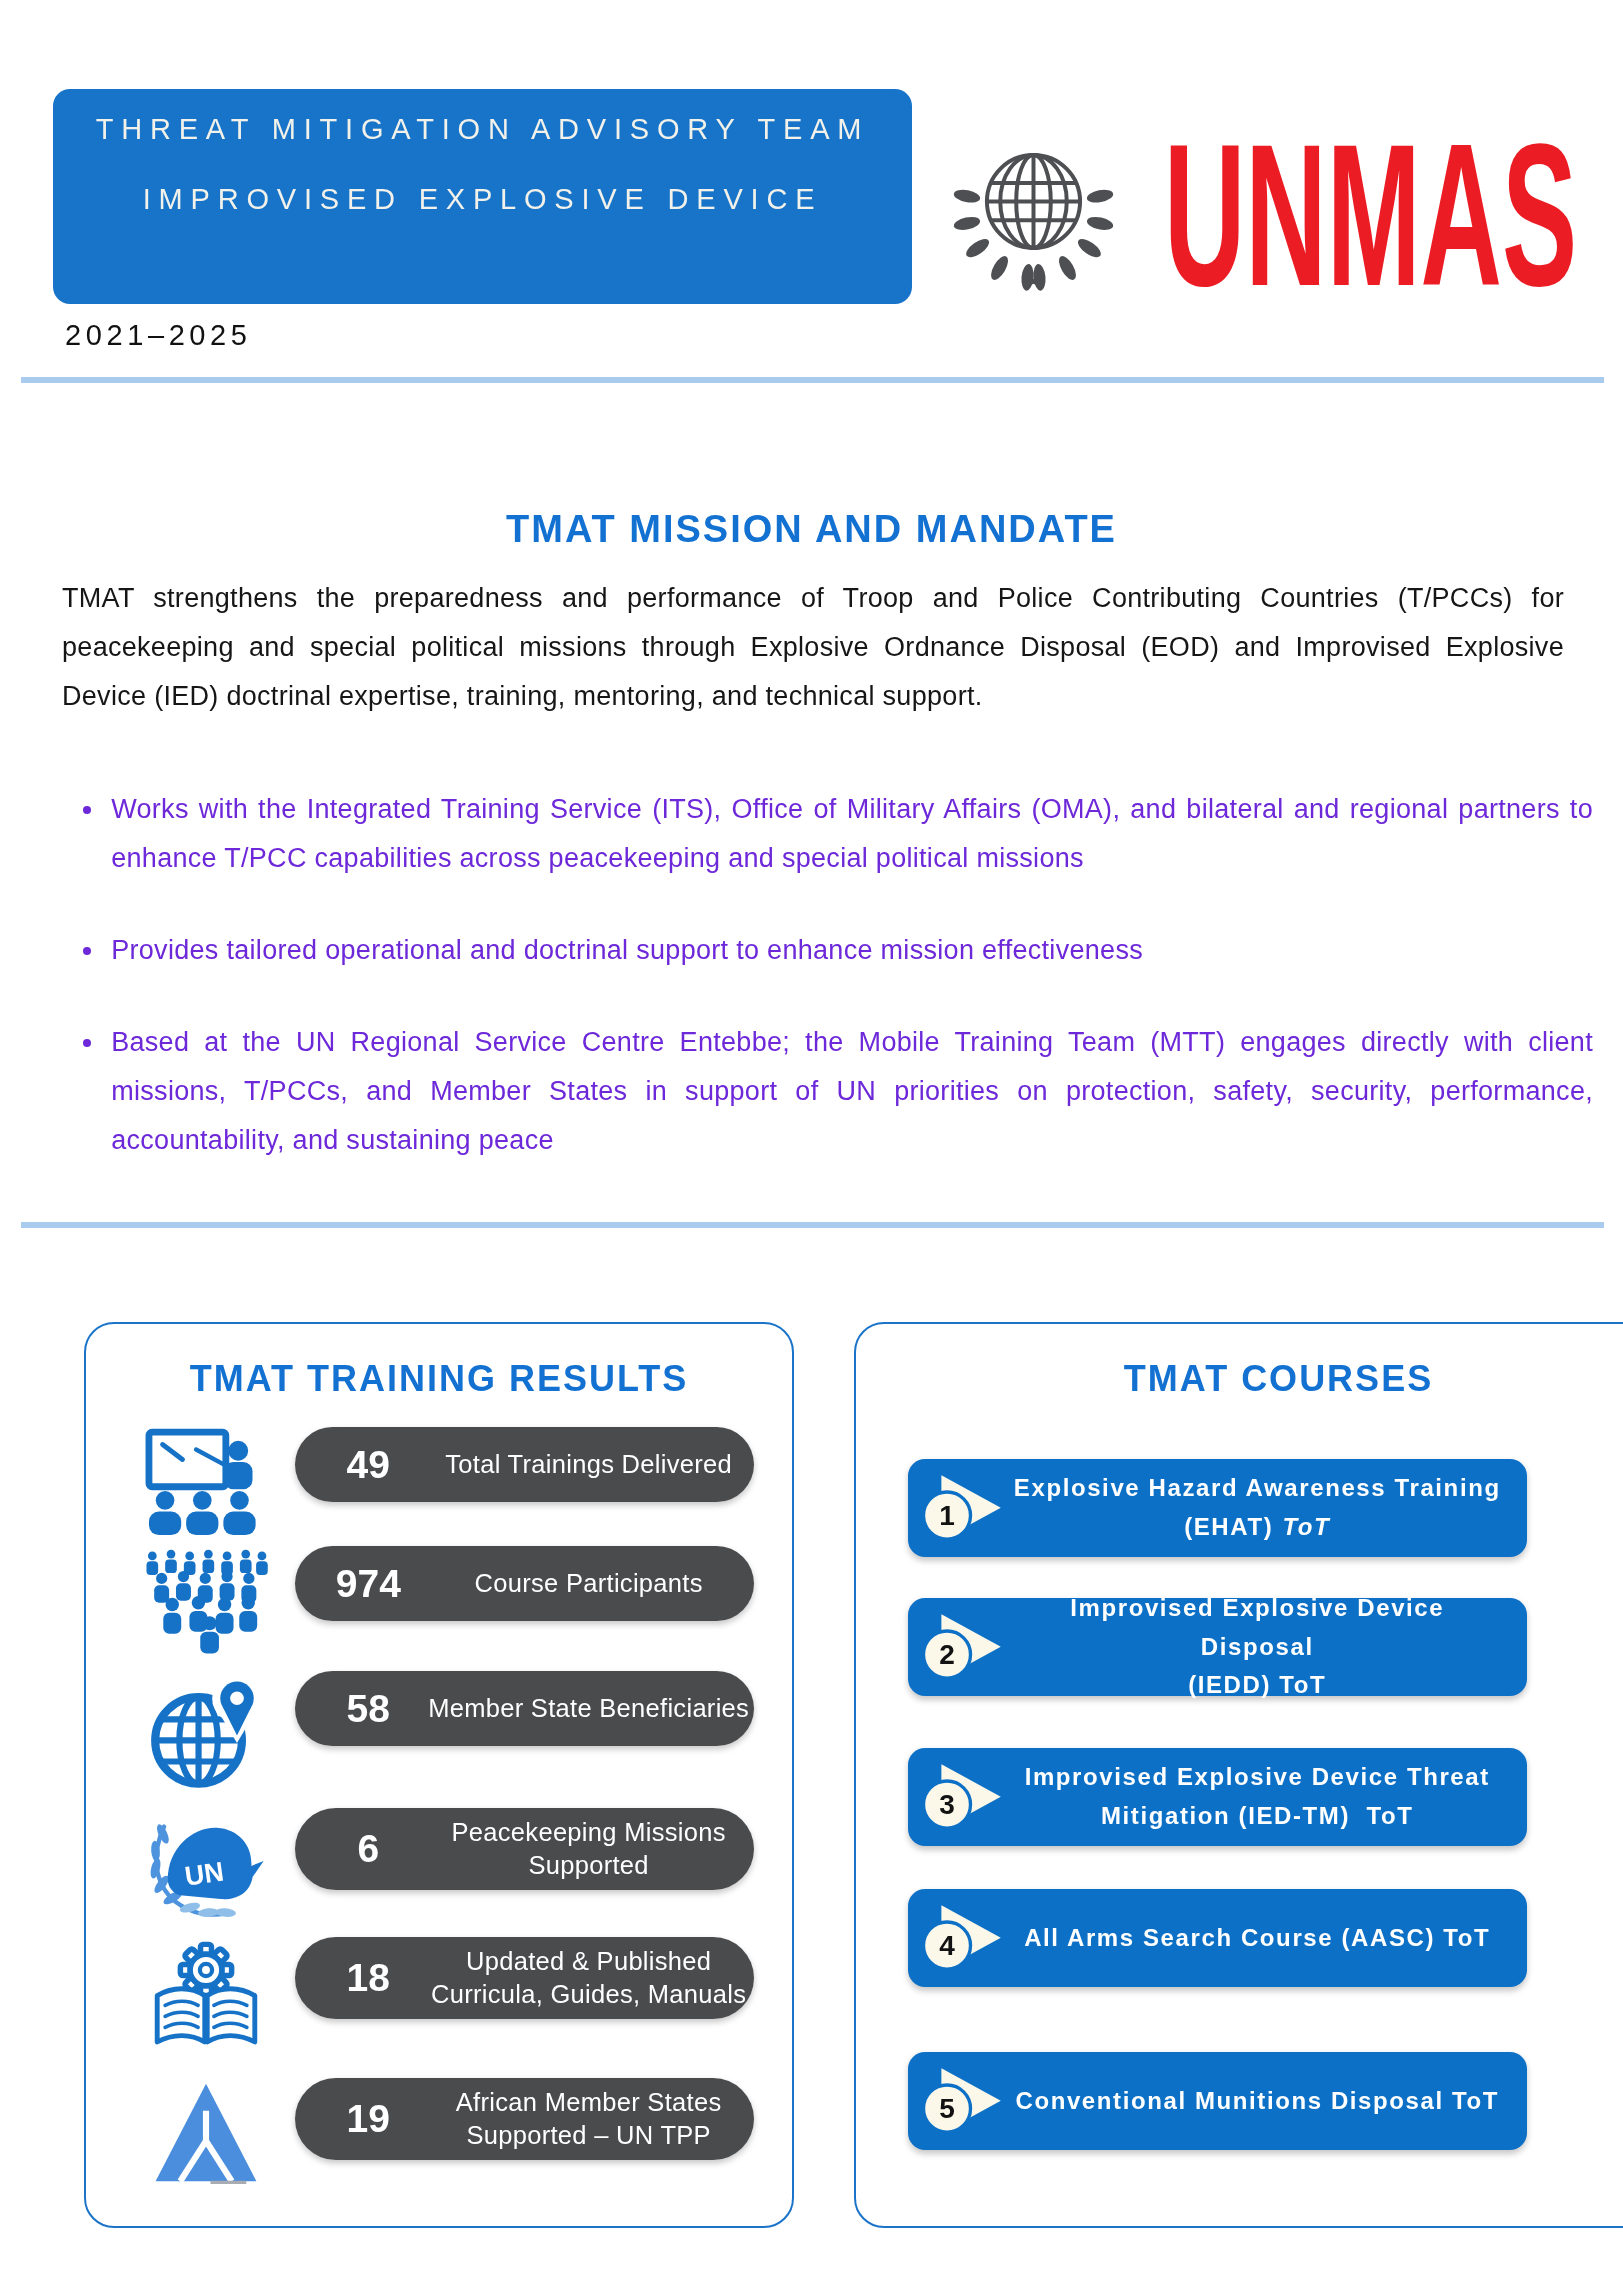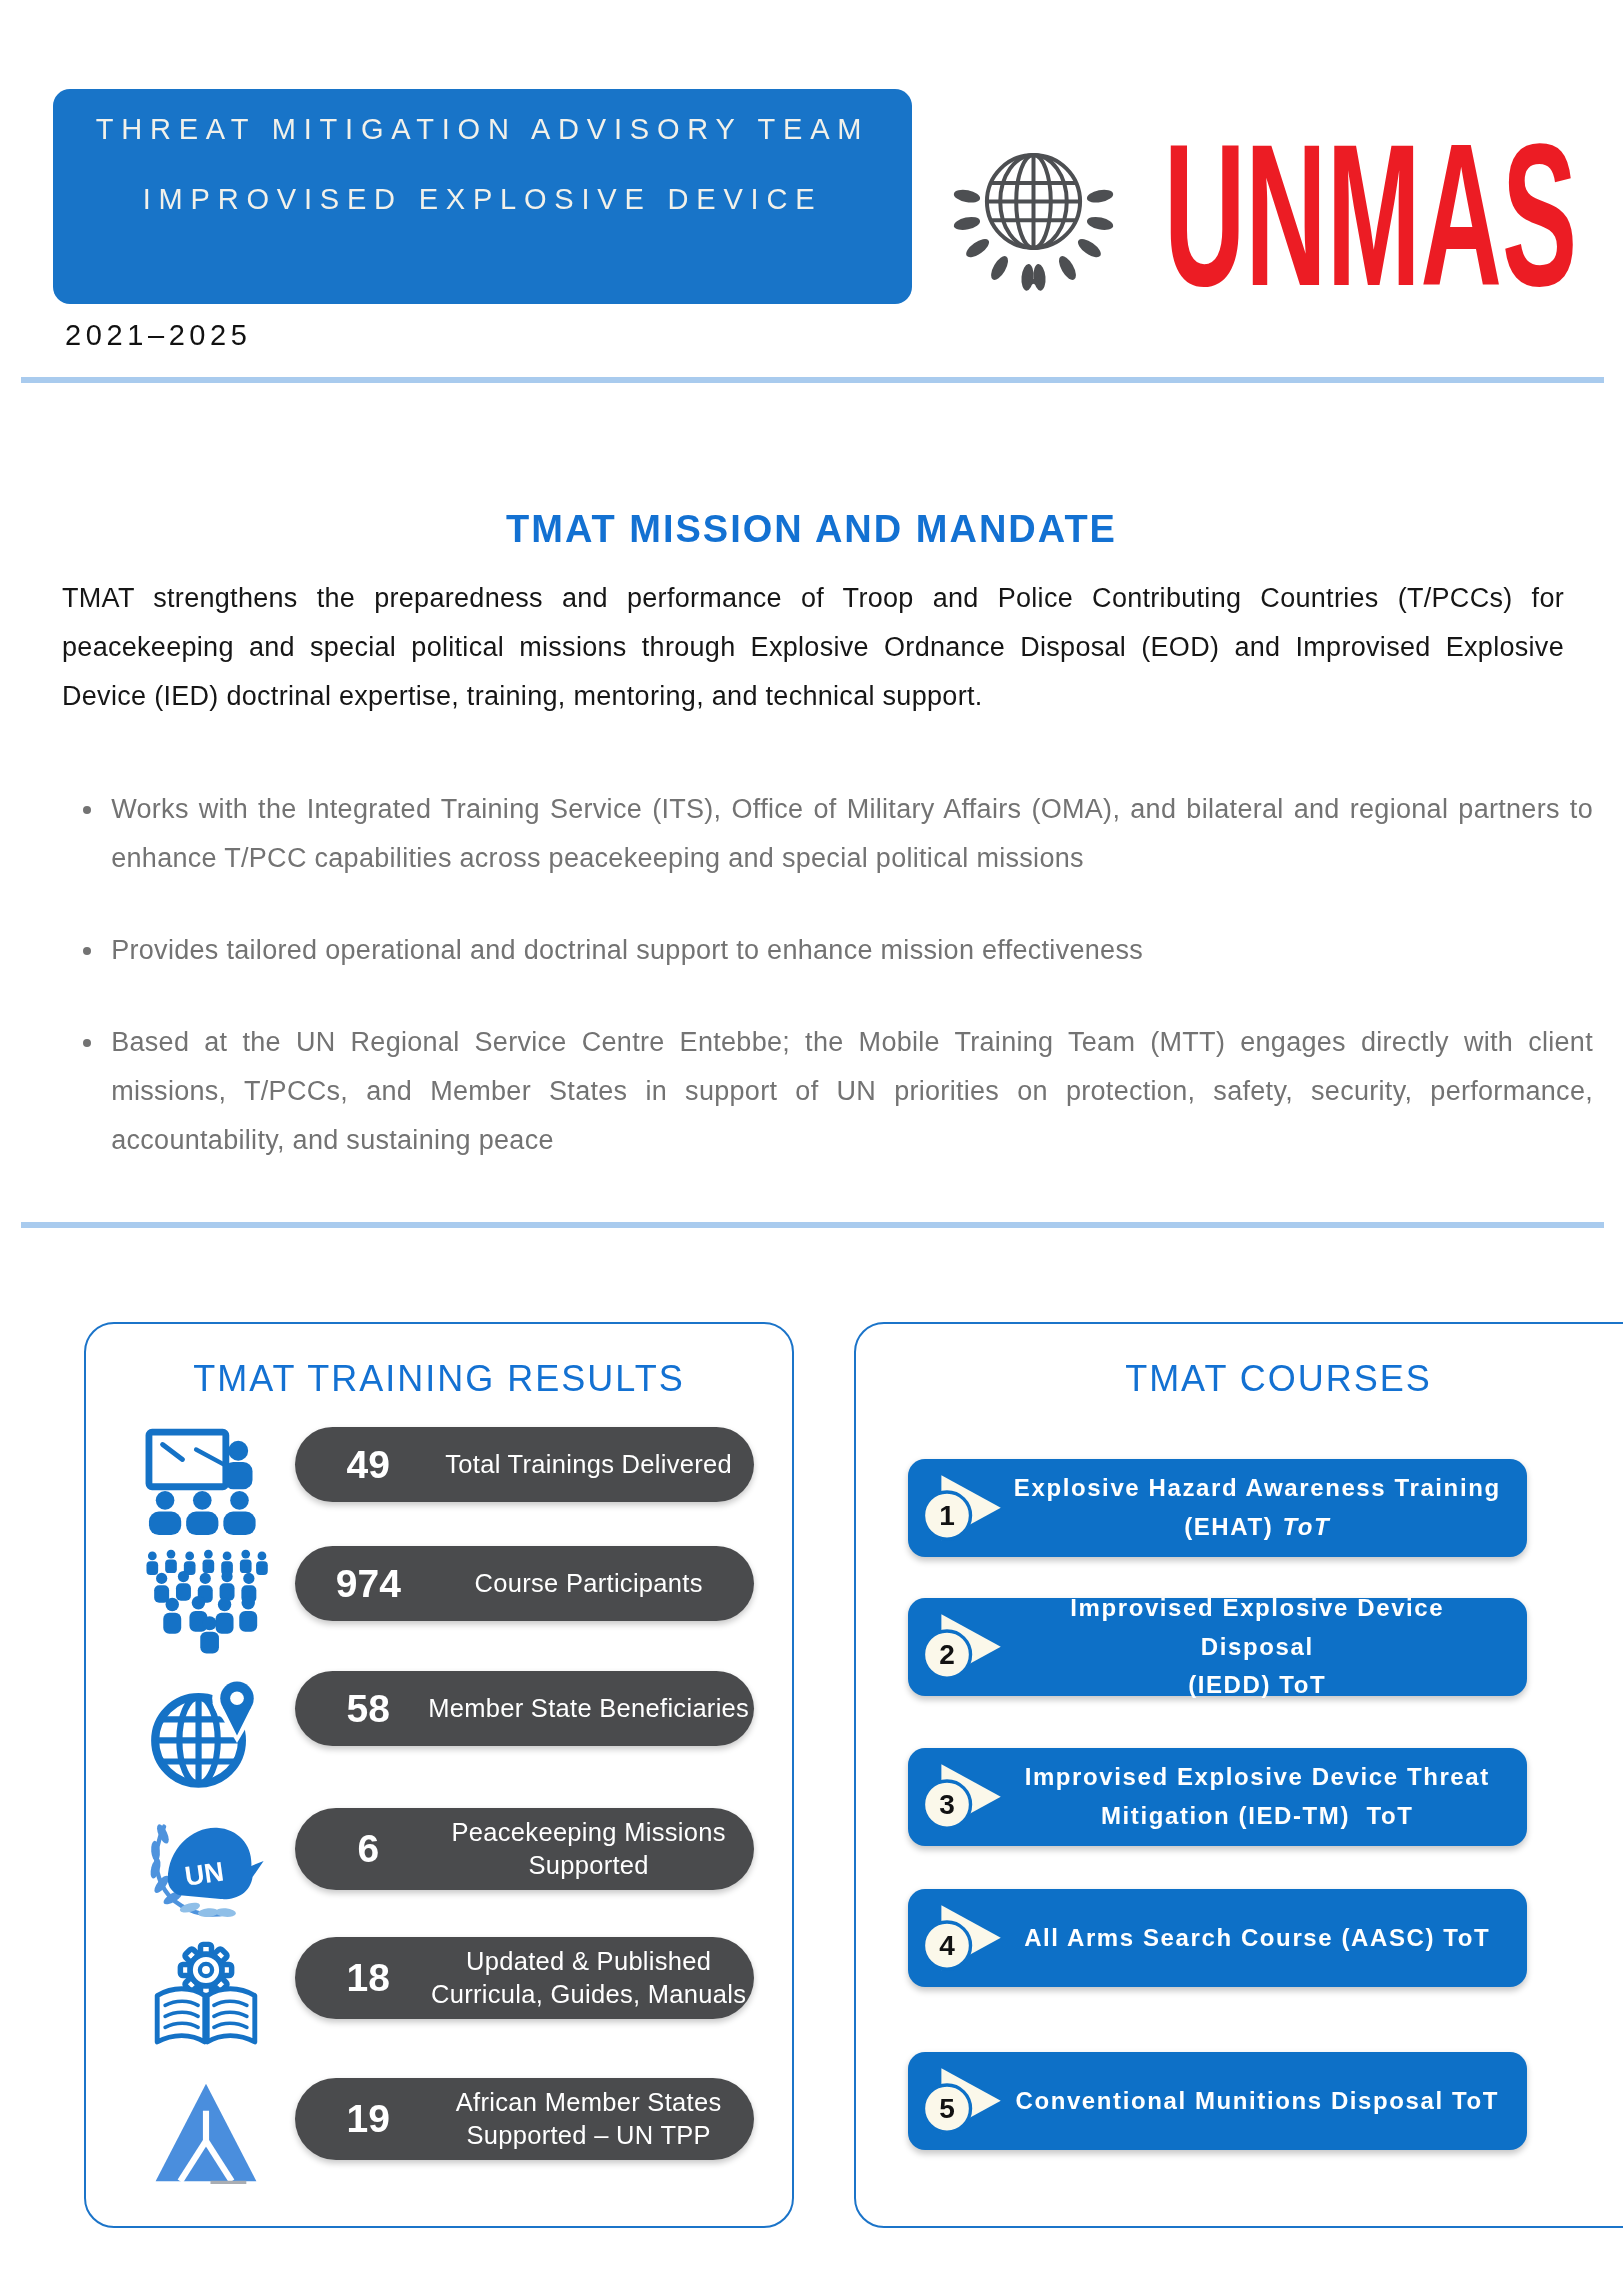--- a/index.html
+++ b/index.html
@@ -22,28 +22,28 @@
   .divider{position:absolute;left:21px;width:1583px;height:5.9px;background:#a9cbee;}
   .d1{top:377px;}
   .d2{top:1222px;}
   
   .mission-title{position:absolute;top:476px;left:0;width:100%;text-align:center;
     font-size:38px;font-weight:700;letter-spacing:2px;color:#1371d2;}
   .intro{position:absolute;left:62px;top:574px;width:1502px;font-size:27px;line-height:49px;
     letter-spacing:0.3px;text-align:justify;color:#161616;margin:0;}
   .bullets{position:absolute;left:77px;top:785px;width:1487px;margin:0;padding-left:29px;}
   .bullets li{font-size:27px;line-height:49px;letter-spacing:0.3px;text-align:justify;
-    margin-bottom:43px;padding-left:5.2px;color:#737373;}
+    margin-bottom:43px;padding-left:5.2px;color:#6d28d9;}
   
   .panel{position:absolute;top:1322px;height:906px;border:2.6px solid #1b74c9;border-radius:30px;
     background:#fff;box-sizing:border-box;}
   .panel.pl{left:84px;width:710px;}
   .panel.pr{left:854px;width:849px;}
   .panel-title{position:absolute;top:34px;left:0;width:100%;text-align:center;
-    font-size:36px;font-weight:400;letter-spacing:2px;color:#1371d2;margin:0;}
+    font-size:36px;font-weight:700;letter-spacing:2px;color:#1371d2;margin:0;}
   
   .stat-row{position:absolute;left:31px;right:38px;height:124px;display:flex;align-items:flex-start;}
   .icon-cell{width:178px;flex:none;display:flex;justify-content:center;align-items:center;}
   .stat-pill{flex:1;display:flex;align-items:center;background:#4a4b4d;border-radius:46px;
     color:#fff;box-shadow:0 3.3px 6.5px rgba(0,0,0,0.22);}
   .pill-1{height:75px;} .pill-2{height:82px;}
   .stat-value{flex:none;width:110px;padding-left:18.3px;text-align:center;font-size:39px;font-weight:700;}
   .stat-label{flex:1;text-align:center;font-size:25.5px;letter-spacing:0.3px;line-height:1.3;}
   
   .course{position:absolute;left:52px;width:619px;height:98px;background:#0d70c7;border-radius:17px;

